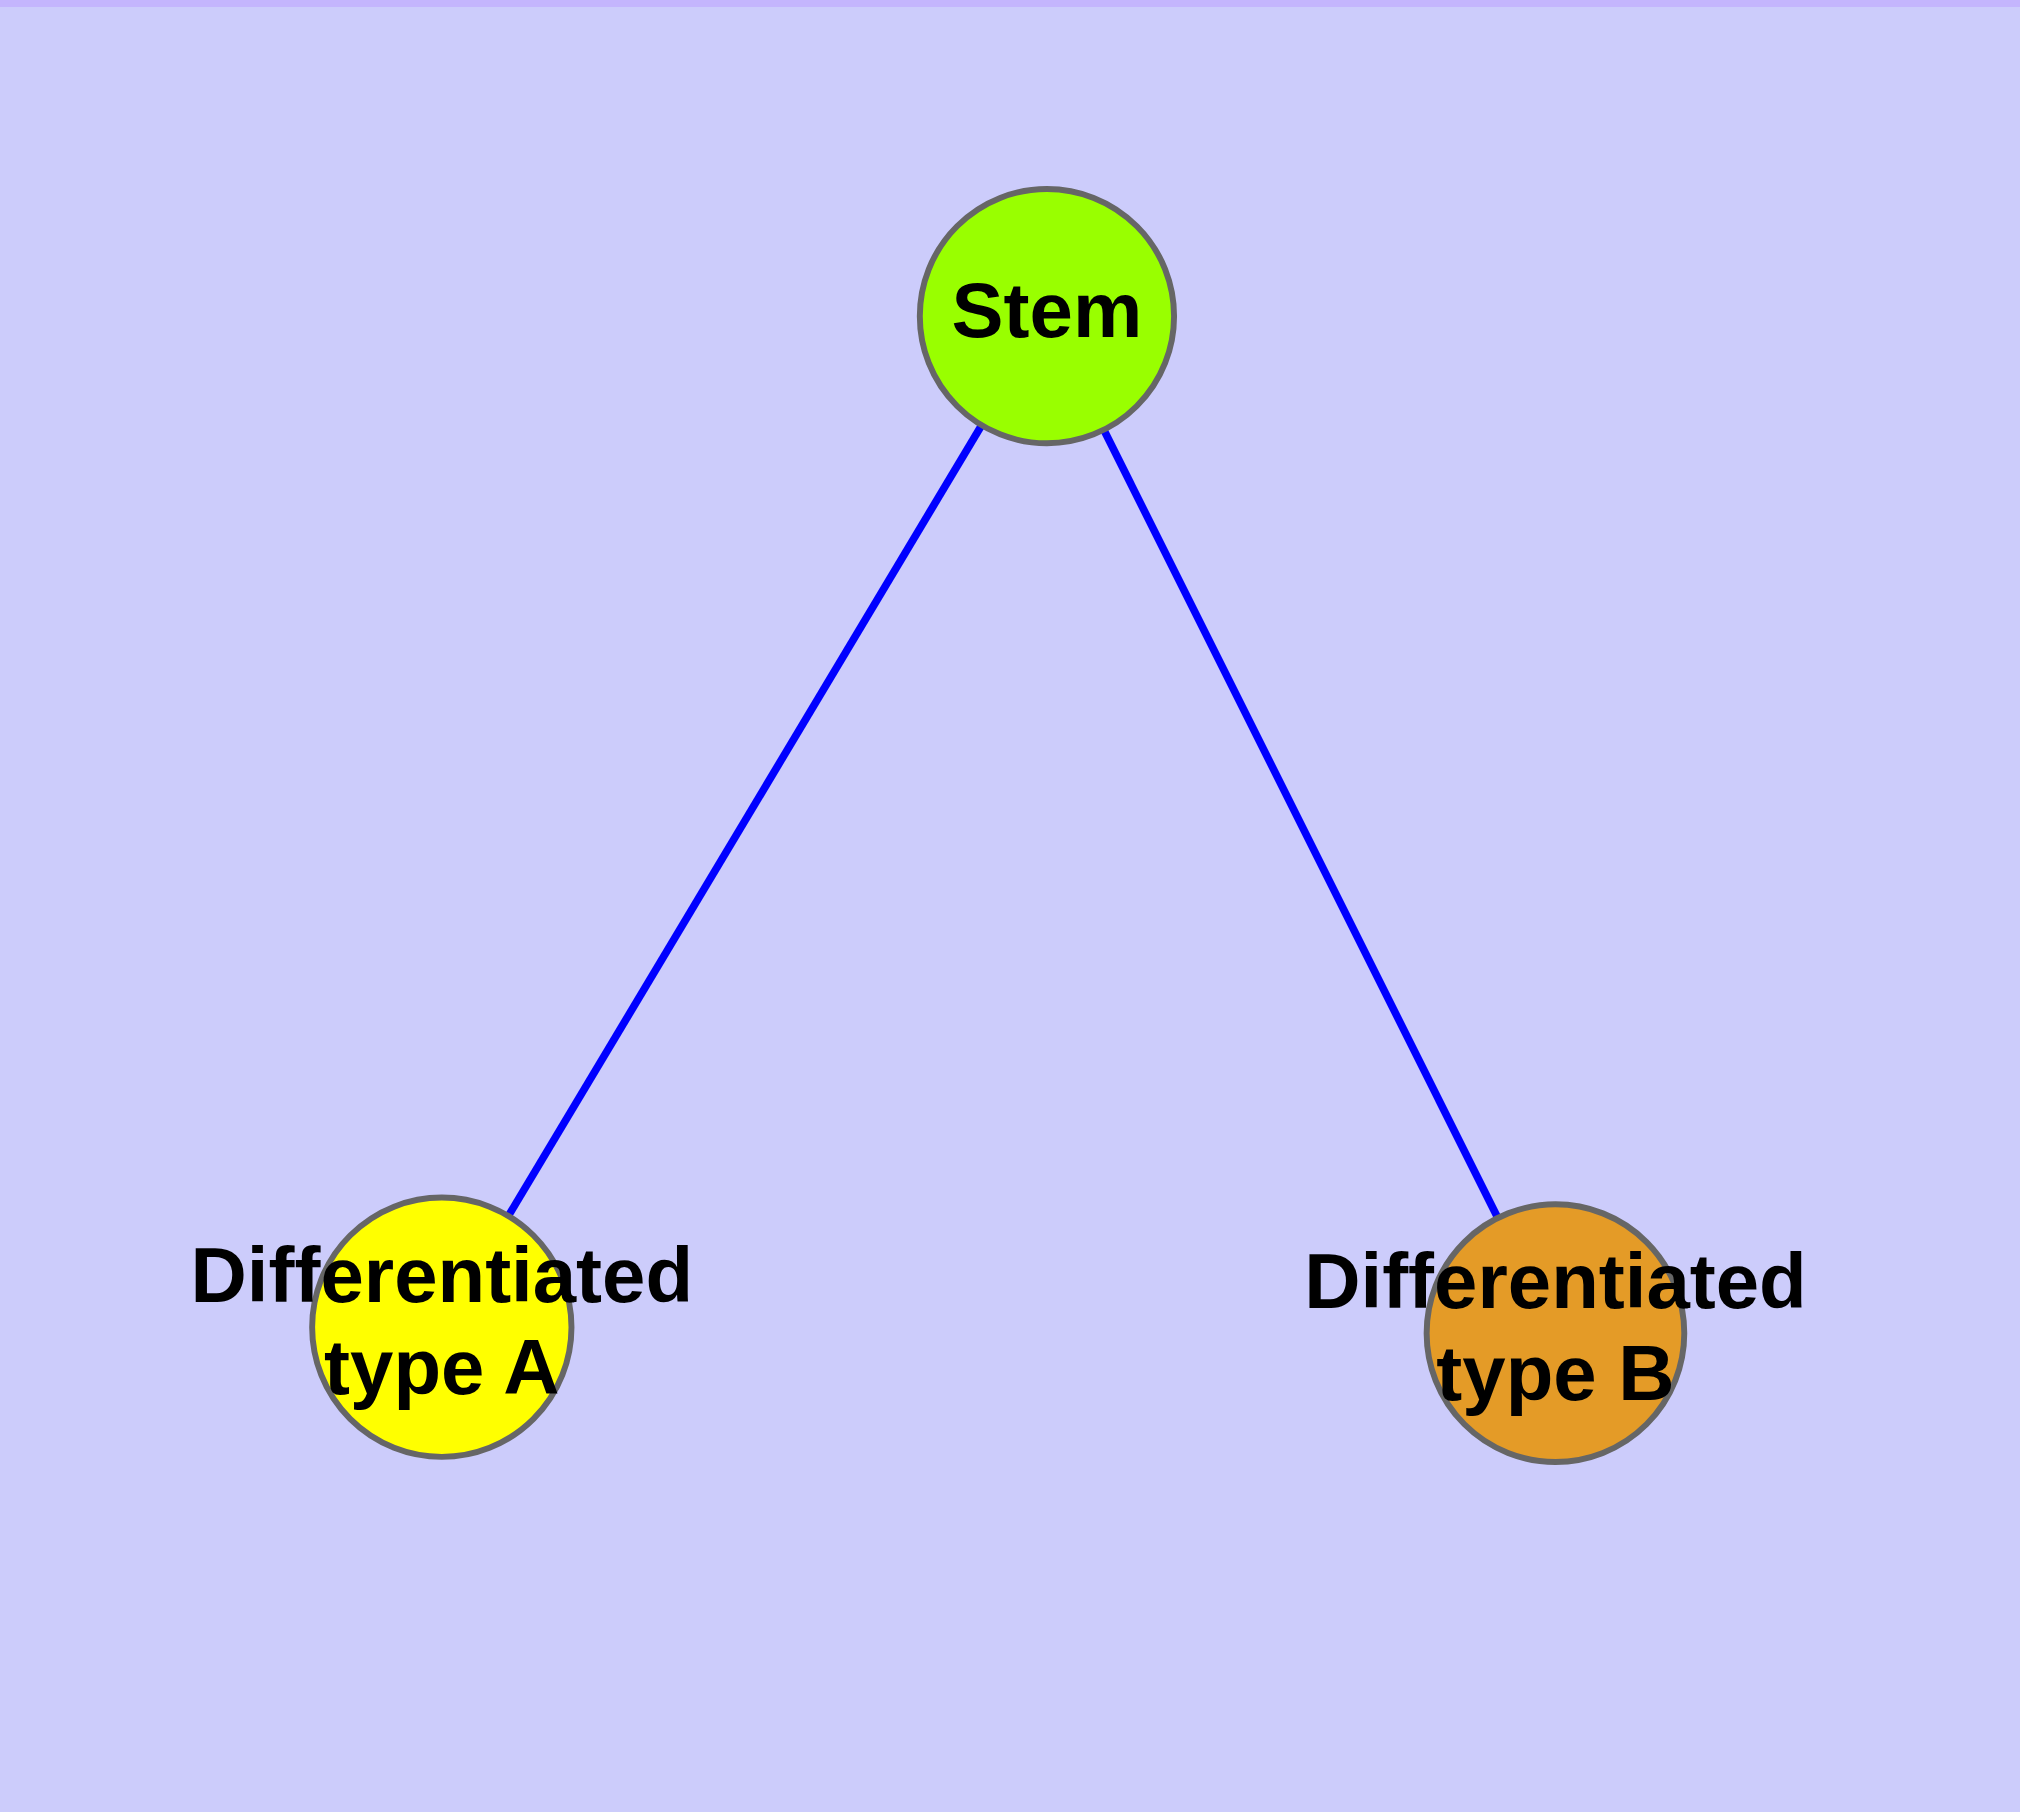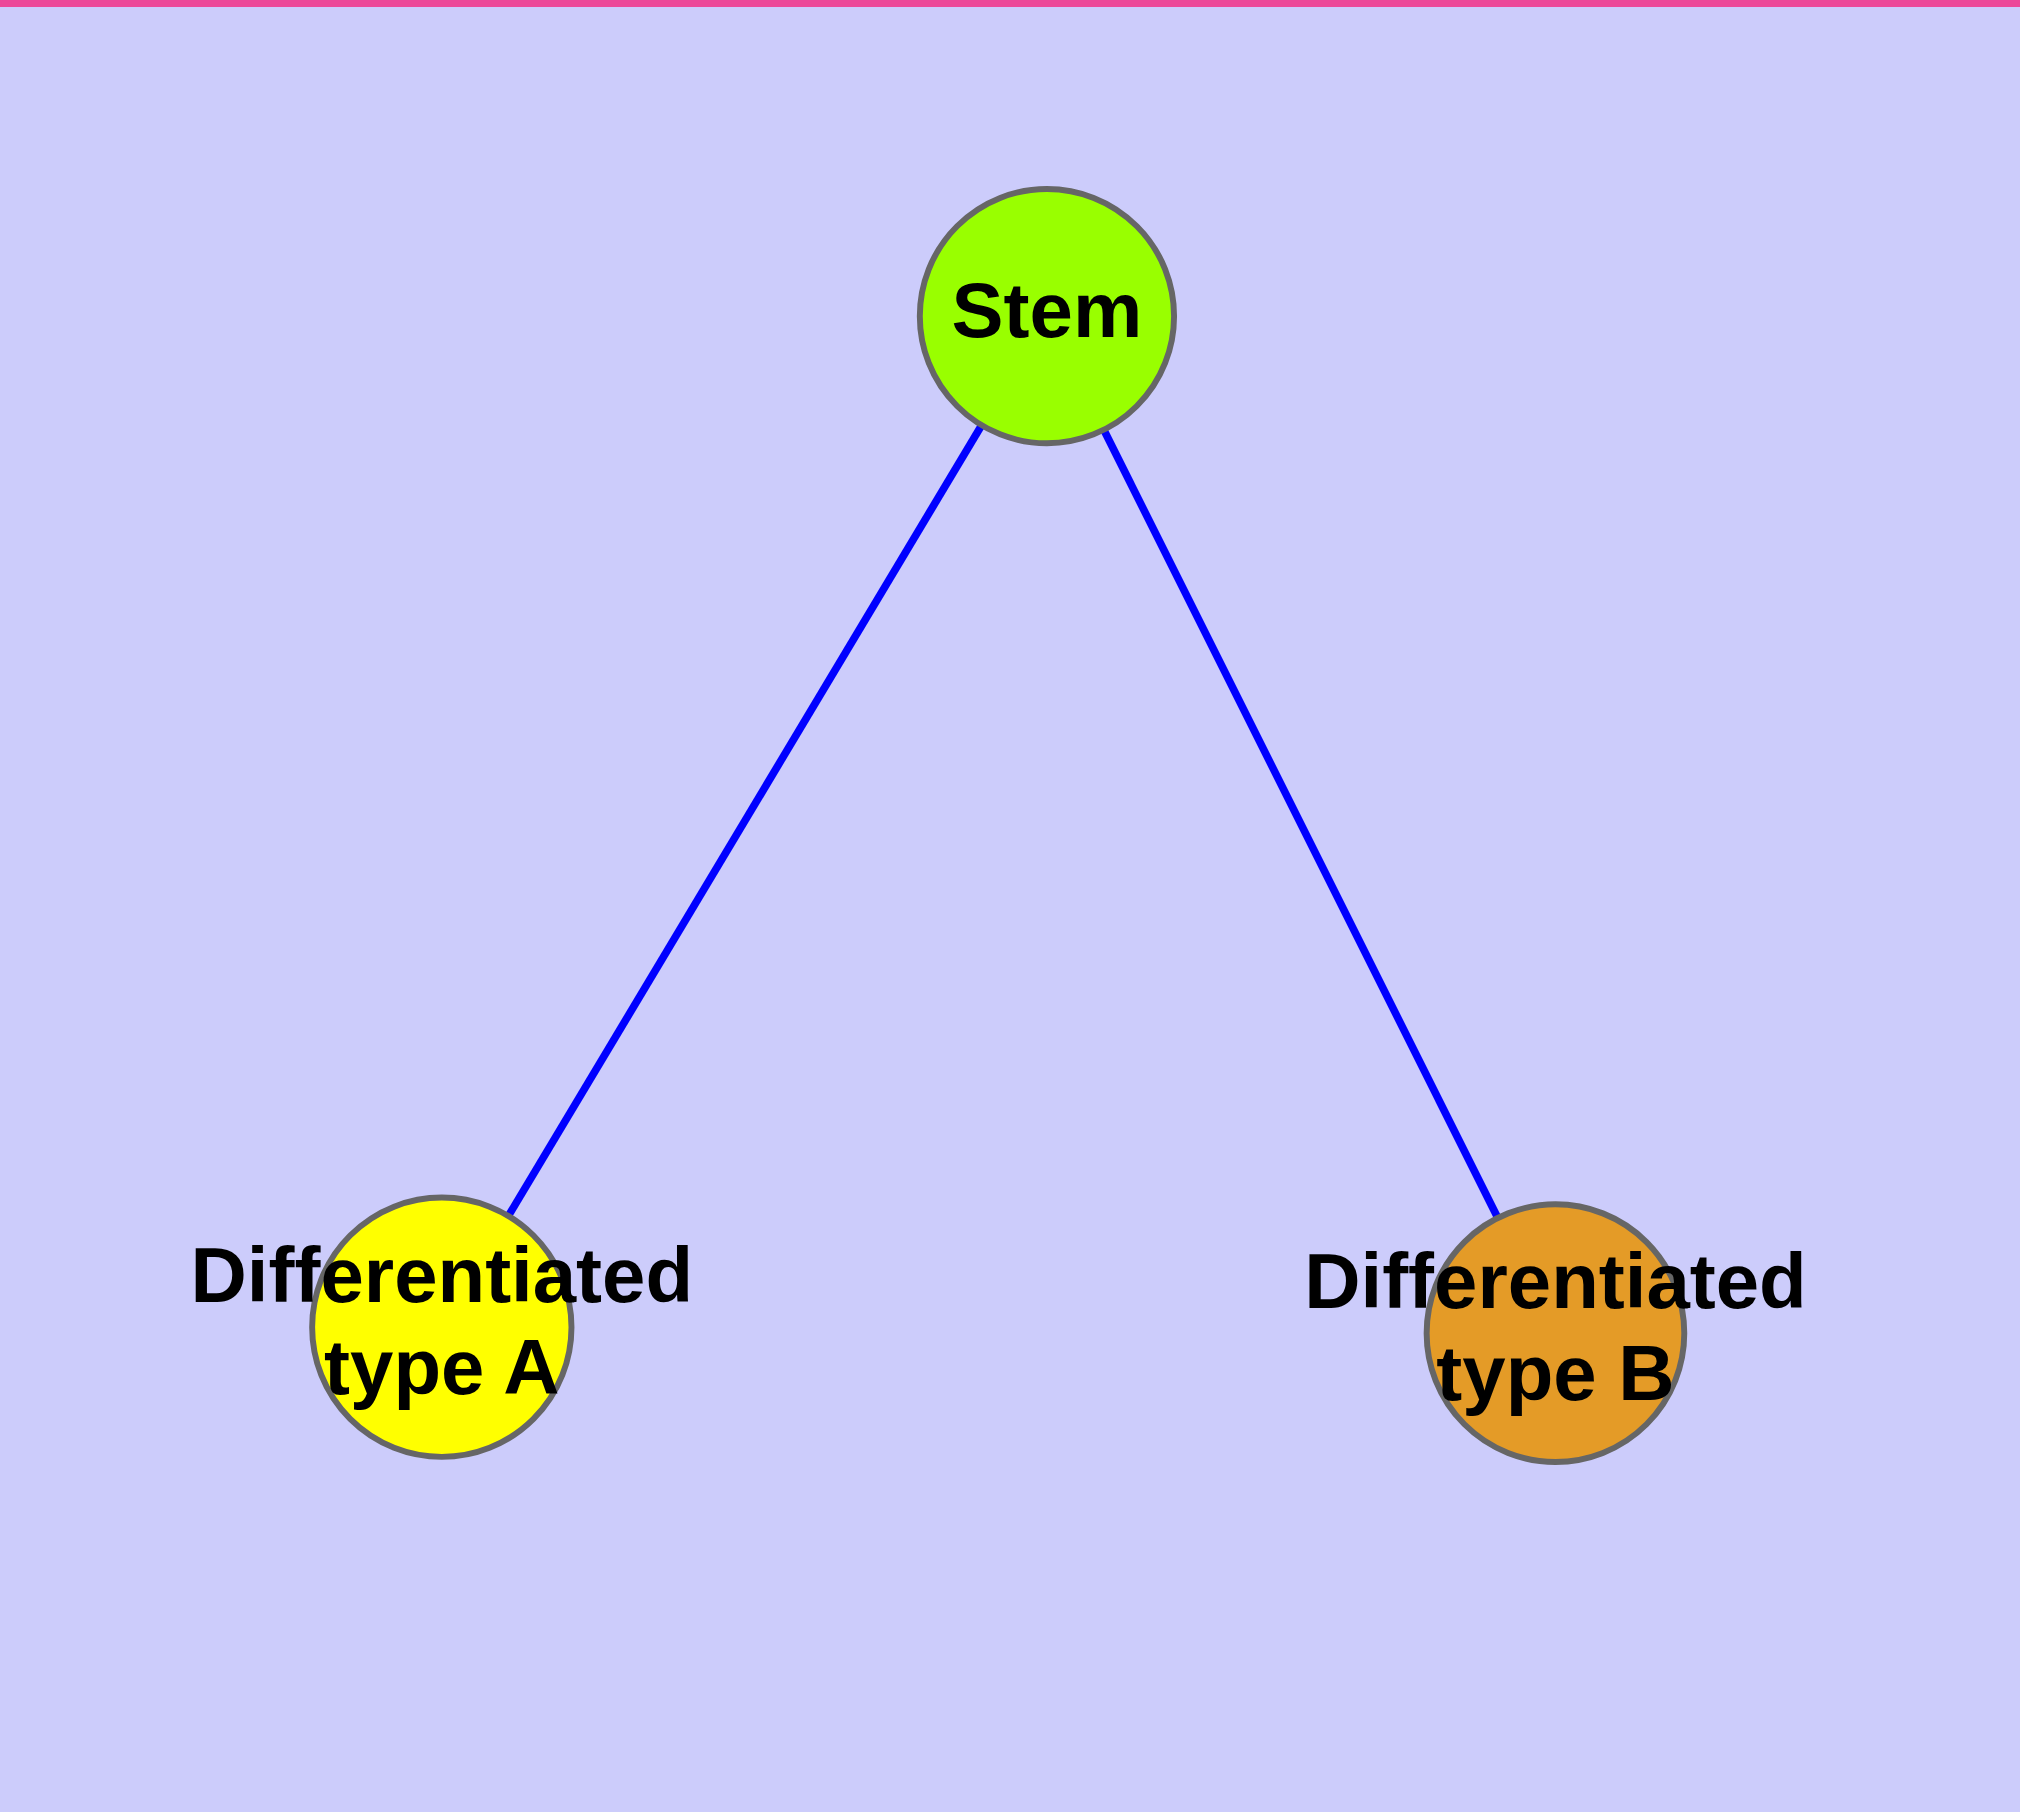--- a/index.html
+++ b/index.html
@@ -5,21 +5,21 @@
 <style>
   html, body {
     margin: 0;
     padding: 0;
     background: #ffffff;
   }
   #canvas {
     position: relative;
     width: 2021px;
     height: 1812px;
-    background: #ec4899;
+    background: #c4b5fd;
     overflow: hidden;
     font-family: "Liberation Sans", sans-serif;
   }
   #plot-area {
     position: absolute;
     left: 0;
     top: 6.8px;
     width: 2021px;
     height: 1805px;
     background: #ccccfb;

